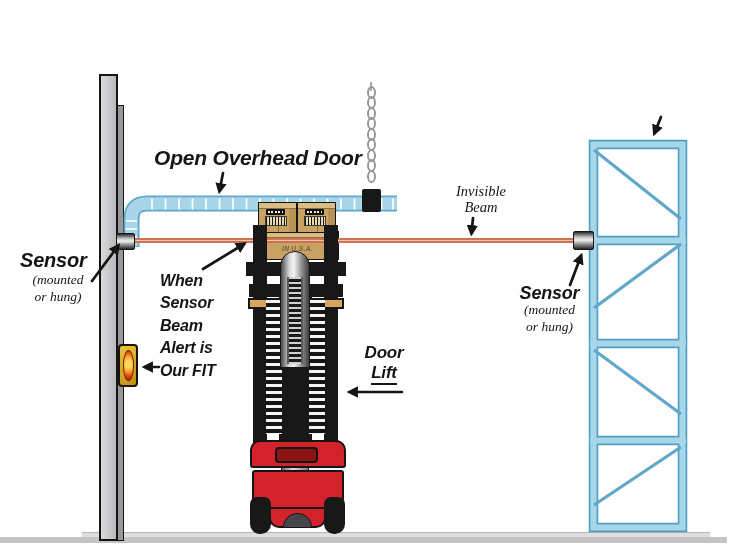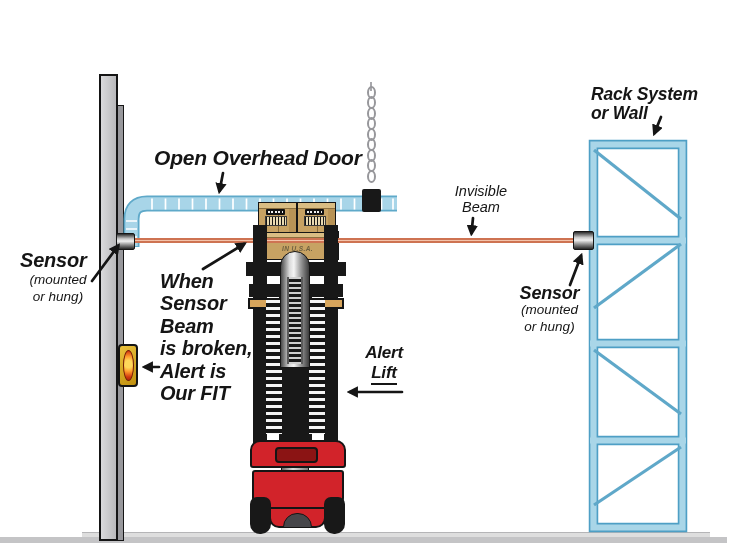--- a/index.html
+++ b/index.html
@@ -2,21 +2,21 @@
 <html><head>
 <meta charset="utf-8">
 <style>
   html,body{margin:0;padding:0;background:#fff;}
   #canvas{position:relative;width:749px;height:559px;background:#fff;overflow:hidden;
           font-family:"Liberation Sans",sans-serif;}
   .abs{position:absolute;}
   
   .lbl{position:absolute;font-style:italic;color:#151515;white-space:nowrap;line-height:1.08;}
   .heavy{font-weight:800;letter-spacing:-.2px;}
-  .light{font-weight:400;}
+  .light{font-weight:400;font-family:Liberation Serif, serif;}
   .ctr{text-align:center;}
   .alert-line{line-height:22.4px;}
   .underline{border-bottom:2.6px solid #151515;padding-bottom:1px;}
   
   .post{left:99px;top:74px;width:19px;height:467px;background:linear-gradient(to right,#DADADC,#B9B9BB);border:2px solid #151515;box-sizing:border-box;}
   .post-strip{left:117px;top:105px;width:7px;height:436px;background:#98989C;border:1.5px solid #151515;box-sizing:border-box;}
   .floor-top{left:82px;top:532px;width:628px;height:5px;background:#DEDEDE;border-top:1px solid #B5B5B7;}
   .floor-bottom{left:0px;top:537px;width:727px;height:6px;background:#C4C4C6;}
   
   .beam{left:133px;top:238px;width:442px;height:5px;
@@ -209,43 +209,38 @@
   </svg>
 
   <div class="lbl heavy" style="left:154px;top:147px;font-size:21px;">Open Overhead Door</div>
 
   <div class="lbl heavy" style="left:20px;top:250px;font-size:20px;">Sensor</div>
   <div class="lbl light ctr" style="left:12px;top:271px;width:92px;font-size:13.5px;line-height:17px;">
     <div>(mounted</div>
     <div>or hung)</div>
   </div>
 
-  <div class="lbl heavy" style="left:160px;top:270px;font-size:20px;">
+  <div class="lbl heavy" style="left:160px;top:270px;font-size:16px;">
     <div class="alert-line">When</div>
     <div class="alert-line">Sensor</div>
     <div class="alert-line">Beam</div>
-    <div class="alert-line">is broken,</div>
     <div class="alert-line">Alert is</div>
     <div class="alert-line">Our FIT</div>
   </div>
 
   <div class="lbl heavy ctr" style="left:358px;top:343px;width:52px;font-size:17px;line-height:19.5px;">
-    <div>Alert</div>
+    <div>Door</div>
     <div><span class="underline">Lift</span></div>
   </div>
 
   <div class="lbl light ctr" style="left:436px;top:184px;width:90px;font-size:14.5px;line-height:15.5px;">
     <div>Invisible</div>
     <div>Beam</div>
   </div>
 
-  <div class="lbl heavy" style="left:591px;top:85px;font-size:17.5px;line-height:18.5px;">
-    <div>Rack System</div>
-    <div>or Wall</div>
-  </div>
 
   <div class="lbl heavy ctr" style="left:504px;top:284px;width:91px;font-size:18px;">Sensor</div>
   <div class="lbl light ctr" style="left:504px;top:302px;width:91px;font-size:13.5px;line-height:16.5px;">
     <div>(mounted</div>
     <div>or hung)</div>
   </div>
 
 </div>
 
 </body></html>

